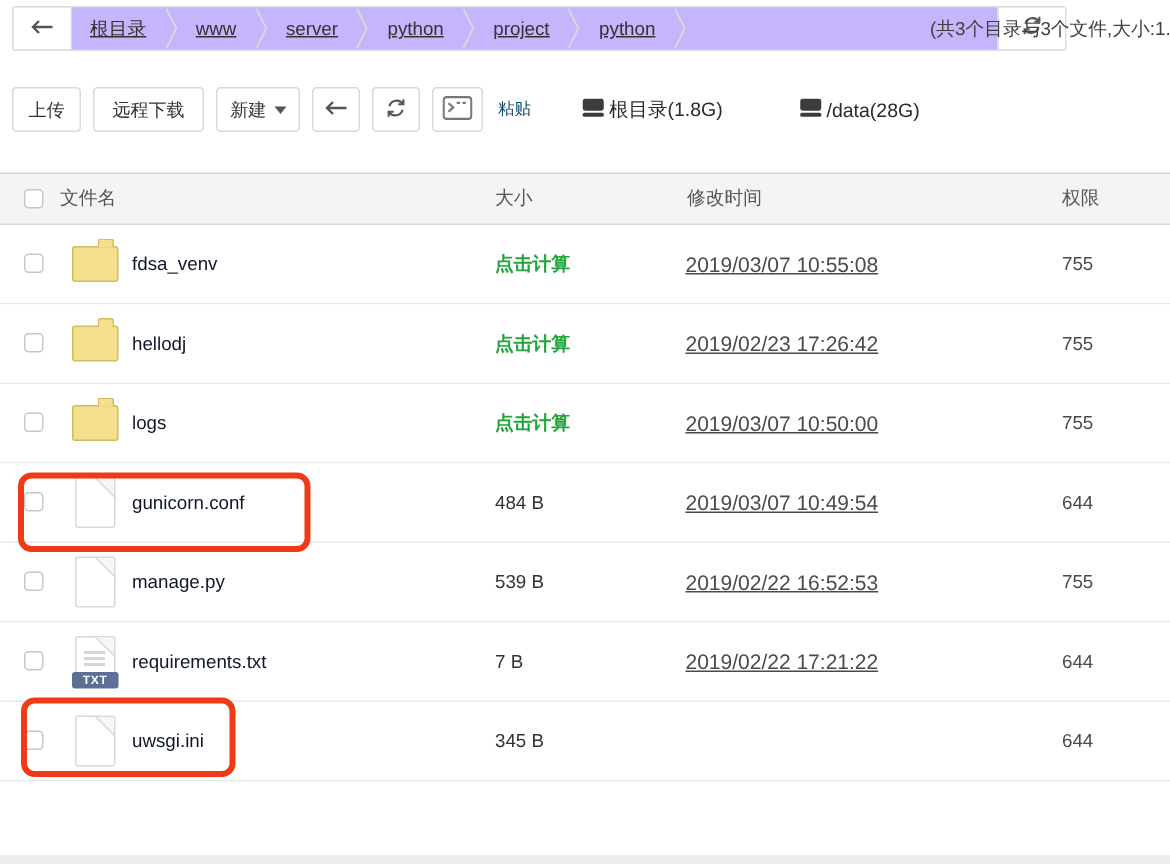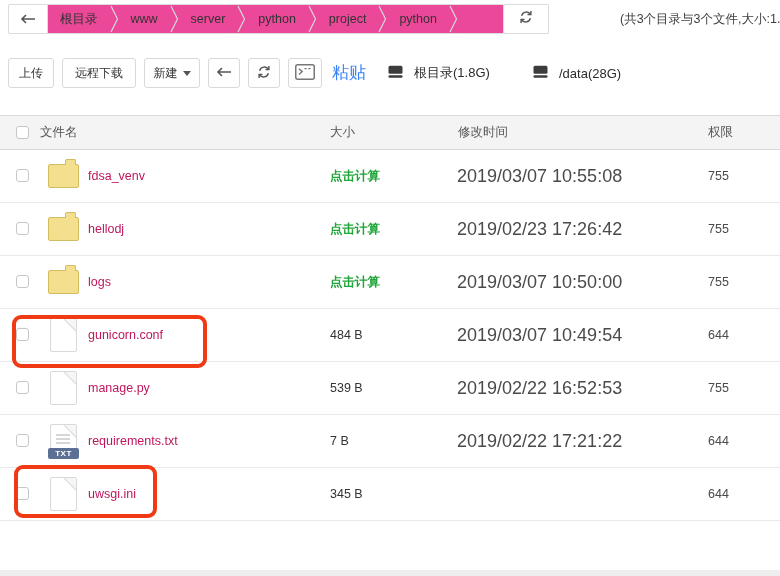--- a/index.html
+++ b/index.html
@@ -3,23 +3,23 @@
 <meta charset="utf-8">
 <style>
   html,body{margin:0;padding:0;}
   body{
     width:780px;height:576px;position:relative;overflow:hidden;
     background:#fff;color:#333;
     font-family:"Liberation Sans","DejaVu Sans",sans-serif;
   }
   
   .topbar{
-    position:absolute;top:4px;left:8px;width:541px;height:30px;
-    border:1px solid #dcdcdc;border-radius:2px;background:#ec4899;
-    display:flex;align-items:stretch;box-sizing:border-box;
+    position:absolute;top:4px;left:8px;width:703px;height:30px;
+    border:1px solid #dcdcdc;border-radius:2px;background:#c4b5fd;
+    display:flex;align-items:stretch;box-sizing:border-box;text-decoration:underline;
   }
   .tb-seg{display:flex;align-items:center;justify-content:center;background:#fff;}
   .tb-back{width:38px;border-right:1px solid #dcdcdc;cursor:pointer;}
   .tb-refresh{width:44px;border-left:1px solid #dcdcdc;margin-left:auto;cursor:pointer;}
   .crumbs{display:flex;align-items:center;}
   .crumb{padding:0 12px;font-size:12.5px;color:#333;cursor:pointer;white-space:nowrap;}
   .crumb-sep{display:flex;align-items:center;height:28px;}
   .summary{
     position:absolute;top:4px;left:620px;height:30px;line-height:30px;
     font-size:12.5px;color:#404040;white-space:nowrap;
@@ -33,47 +33,47 @@
   }
   #btn-upload{left:8px;width:46px;text-align:center;}
   #btn-remote{left:62px;width:74px;}
   #btn-new{left:144px;width:56px;}
   #btn-back{left:208px;width:32px;}
   #btn-refresh{left:248px;width:32px;}
   #btn-term{left:288px;width:34px;}
   .caret{width:0;height:0;border-left:4px solid transparent;border-right:4px solid transparent;border-top:5px solid #555;}
   .paste{
     position:absolute;top:58px;left:332px;height:30px;line-height:30px;
-    font-size:17px;color:#3b82f6;cursor:pointer;
+    font-size:11px;color:#0c4a6e;cursor:pointer;
   }
   .disk{
-    position:absolute;top:58px;height:30px;display:flex;align-items:center;gap:11px;
+    position:absolute;top:58px;height:30px;display:flex;align-items:center;gap:3px;
     font-size:13px;color:#2b2b2b;cursor:pointer;
   }
   #disk-0{left:388px;}
   #disk-1{left:533px;}
   
   .thead{
     position:absolute;top:115px;left:0;width:780px;height:35px;box-sizing:border-box;
     background:#f4f4f4;border-top:1px solid #d9d9d9;border-bottom:1px solid #d9d9d9;
   }
   .thead span{position:absolute;top:0;line-height:33px;font-size:12.5px;color:#555;}
   .th-name{left:40px;} .th-size{left:330px;} .th-time{left:458px;} .th-perm{left:708px;}
   .cb{
     position:absolute;left:16px;width:13px;height:13px;box-sizing:border-box;
     border:1px solid #c7c7c7;border-radius:3px;background:#fff;cursor:pointer;
   }
   .thead .cb{top:10px;}
   .rows{position:absolute;top:150px;left:0;width:780px;}
   .frow{position:relative;height:52px;border-bottom:1px solid #e9e9e9;background:#fff;}
   .frow .cb{top:19px;}
-  .fname{position:absolute;left:88px;top:0;line-height:52px;font-size:12.5px;color:#be185d;cursor:pointer;}
+  .fname{position:absolute;left:88px;top:0;line-height:52px;font-size:12.5px;color:#0f172a;cursor:pointer;}
   .fsize{position:absolute;left:330px;top:0;line-height:52px;font-size:12.5px;color:#333;}
   .fsize.link{color:var(--green,#20a53a);font-weight:bold;cursor:pointer;}
-  .ftime{position:absolute;left:457px;top:0;line-height:52px;font-size:18px;color:#4a4a4a;}
+  .ftime{position:absolute;left:457px;top:0;line-height:52px;font-size:14px;color:#4a4a4a;text-decoration:underline;}
   .fperm{position:absolute;left:708px;top:0;line-height:52px;font-size:12.5px;color:#4a4a4a;}
   
   .folder-icon{
     position:absolute;left:48px;top:14px;width:31px;height:24px;box-sizing:border-box;
     background:var(--folder,#f3df8d);border:1px solid #d2bc61;border-radius:2px;
   }
   .folder-icon::before{
     content:'';position:absolute;top:-6px;right:2px;width:11px;height:6px;box-sizing:border-box;
     background:var(--folder,#f3df8d);border:1px solid #d2bc61;border-bottom:none;border-radius:2px 2px 0 0;
   }

